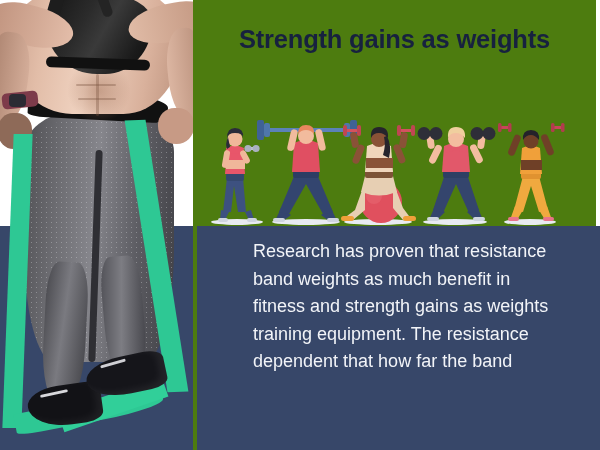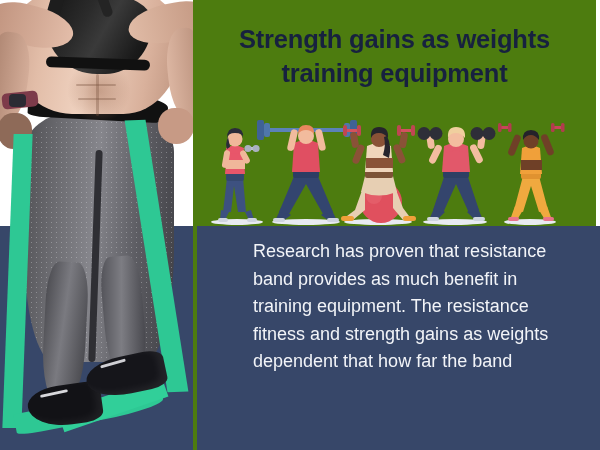--- a/index.html
+++ b/index.html
@@ -142,21 +142,20 @@
     <div class="shoe-l"></div>
     <div class="lace-l"></div>
     <div class="shoe-r"></div>
     <div class="lace-r"></div>
   </div>
 
   <div class="right">
 
     <div class="title">
       <div>Strength gains as weights</div>
-      <div>training equipment</div>
     </div>
 
     <div class="figures">
       <svg width="403" height="114" viewBox="0 0 403 114">
 
         <ellipse cx="44" cy="110" rx="26" ry="3" fill="#e8ebf1"></ellipse>
         <ellipse cx="113" cy="110" rx="34" ry="3" fill="#e8ebf1"></ellipse>
         <ellipse cx="185" cy="110" rx="34" ry="3" fill="#e8ebf1"></ellipse>
         <ellipse cx="262" cy="110" rx="32" ry="3" fill="#e8ebf1"></ellipse>
         <ellipse cx="337" cy="110" rx="26" ry="3" fill="#e8ebf1"></ellipse>
@@ -290,20 +289,20 @@
           <circle cx="338" cy="29" r="7.5" fill="#6f4027"></circle>
           <path d="M330 28 q-1 -10 8 -10 q9 0 8 10 q-4 -5 -8 -5 q-5 0 -8 5 Z" fill="#24222a"></path>
         </g>
       </svg>
     </div>
   </div>
 
   <div class="panel">
     <div class="panel-text">
       <p>Research has proven that resistance</p>
-      <p>band provides as much benefit in</p>
+      <p>band weights as much benefit in</p>
+      <p>fitness and strength gains as weights</p>
       <p>training equipment. The resistance</p>
-      <p>fitness and strength gains as weights</p>
       <p>dependent that how far the band</p>
     </div>
   </div>
 
 </div>
 
 </body></html>

